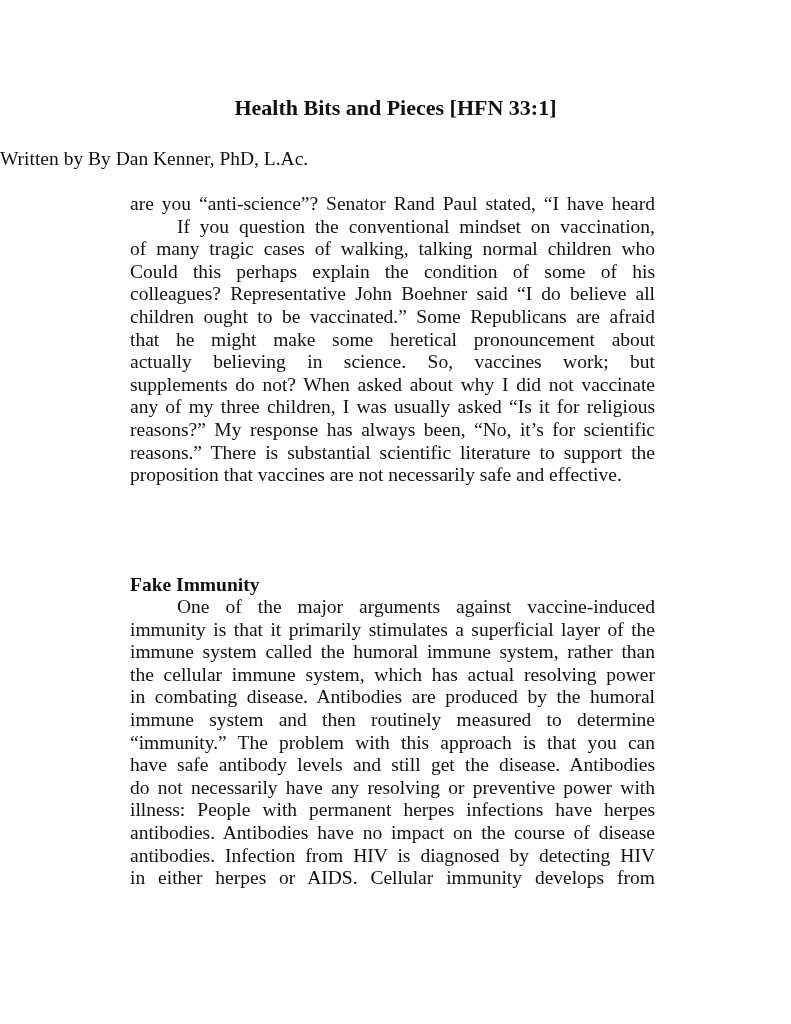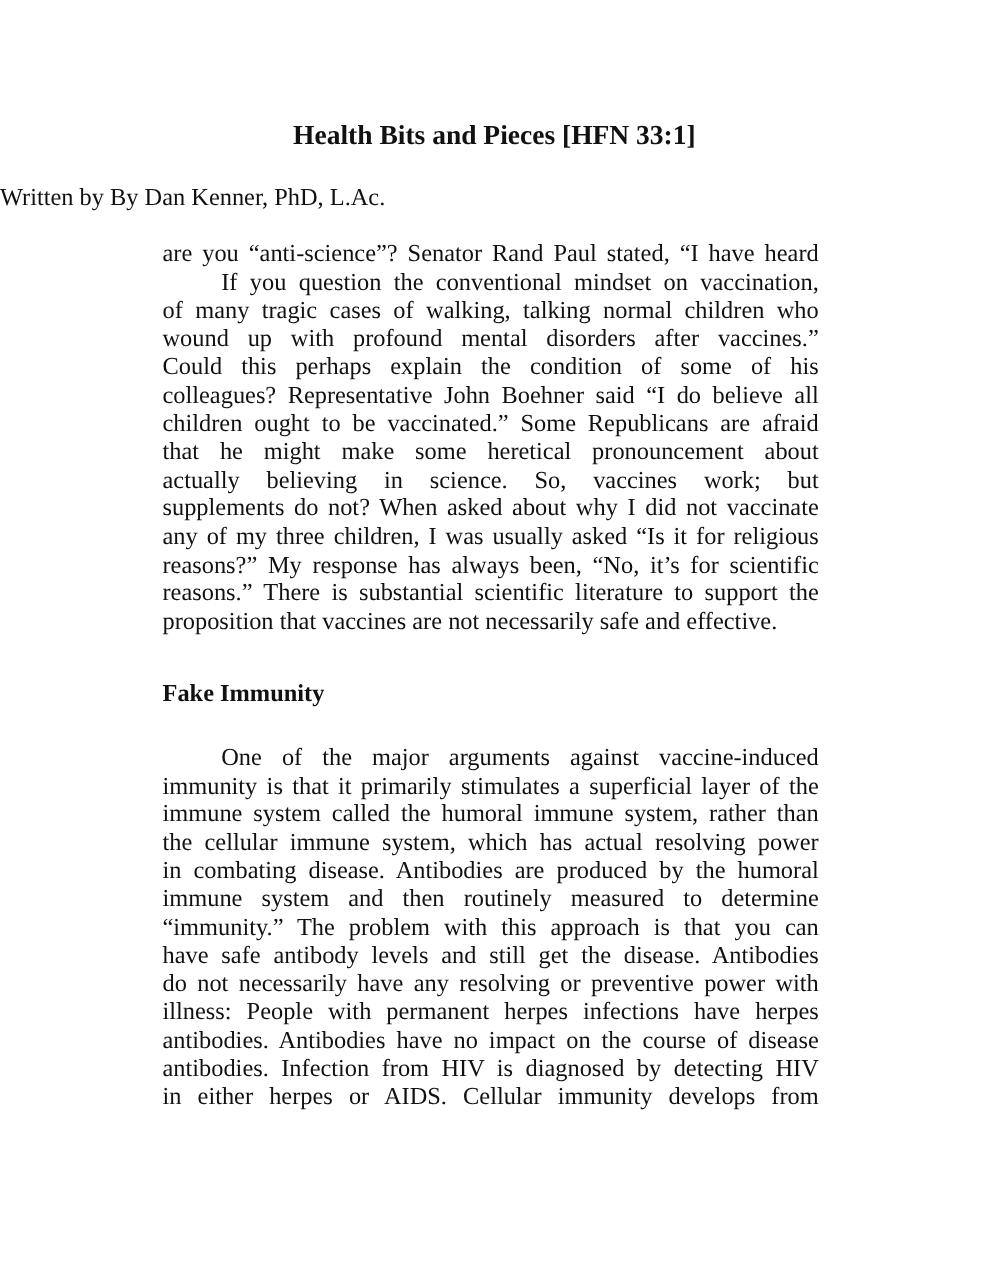--- a/index.html
+++ b/index.html
@@ -20,36 +20,35 @@
   .para { position: absolute; left: 130px; width: 525px; }
   .line {
     display: block; height: 22.6px; line-height: 22.6px;
     font-size: 19.5px; white-space: nowrap;
     text-align: justify; text-align-last: justify;
   }
   .line.first { padding-left: 47px; }
   .line.last { text-align-last: left; }
   .line.fill { text-align-last: justify; }
   .heading {
-    position: absolute; left: 130px; top: 544px;
+    position: absolute; left: 130px; top: 573px;
     font-weight: bold; font-size: 19.5px; line-height: 24px;
   }
 </style>
 </head>
 <body>
 
 <div class="page">
   <div class="title">Health Bits and Pieces [HFN 33:1]</div>
   <div class="byline">Written by By Dan Kenner, PhD, L.Ac.</div>
 
   <div class="para" id="para1" style="top:193px;">
       <span class="line">are you “anti-science”? Senator Rand Paul stated, “I have heard</span>
       <span class="line first">If you question the conventional mindset on vaccination,</span>
       <span class="line">of many tragic cases of walking, talking normal children who</span>
-      <span class="line">wound up with profound mental disorders after vaccines.”</span>
       <span class="line">Could this perhaps explain the condition of some of his</span>
       <span class="line">colleagues? Representative John Boehner said “I do believe all</span>
       <span class="line">children ought to be vaccinated.” Some Republicans are afraid</span>
       <span class="line">that he might make some heretical pronouncement about</span>
       <span class="line">actually believing in science. So, vaccines work; but</span>
       <span class="line">supplements do not? When asked about why I did not vaccinate</span>
       <span class="line">any of my three children, I was usually asked “Is it for religious</span>
       <span class="line">reasons?” My response has always been, “No, it’s for scientific</span>
       <span class="line">reasons.” There is substantial scientific literature to support the</span>
       <span class="line last">proposition that vaccines are not necessarily safe and effective.</span>

